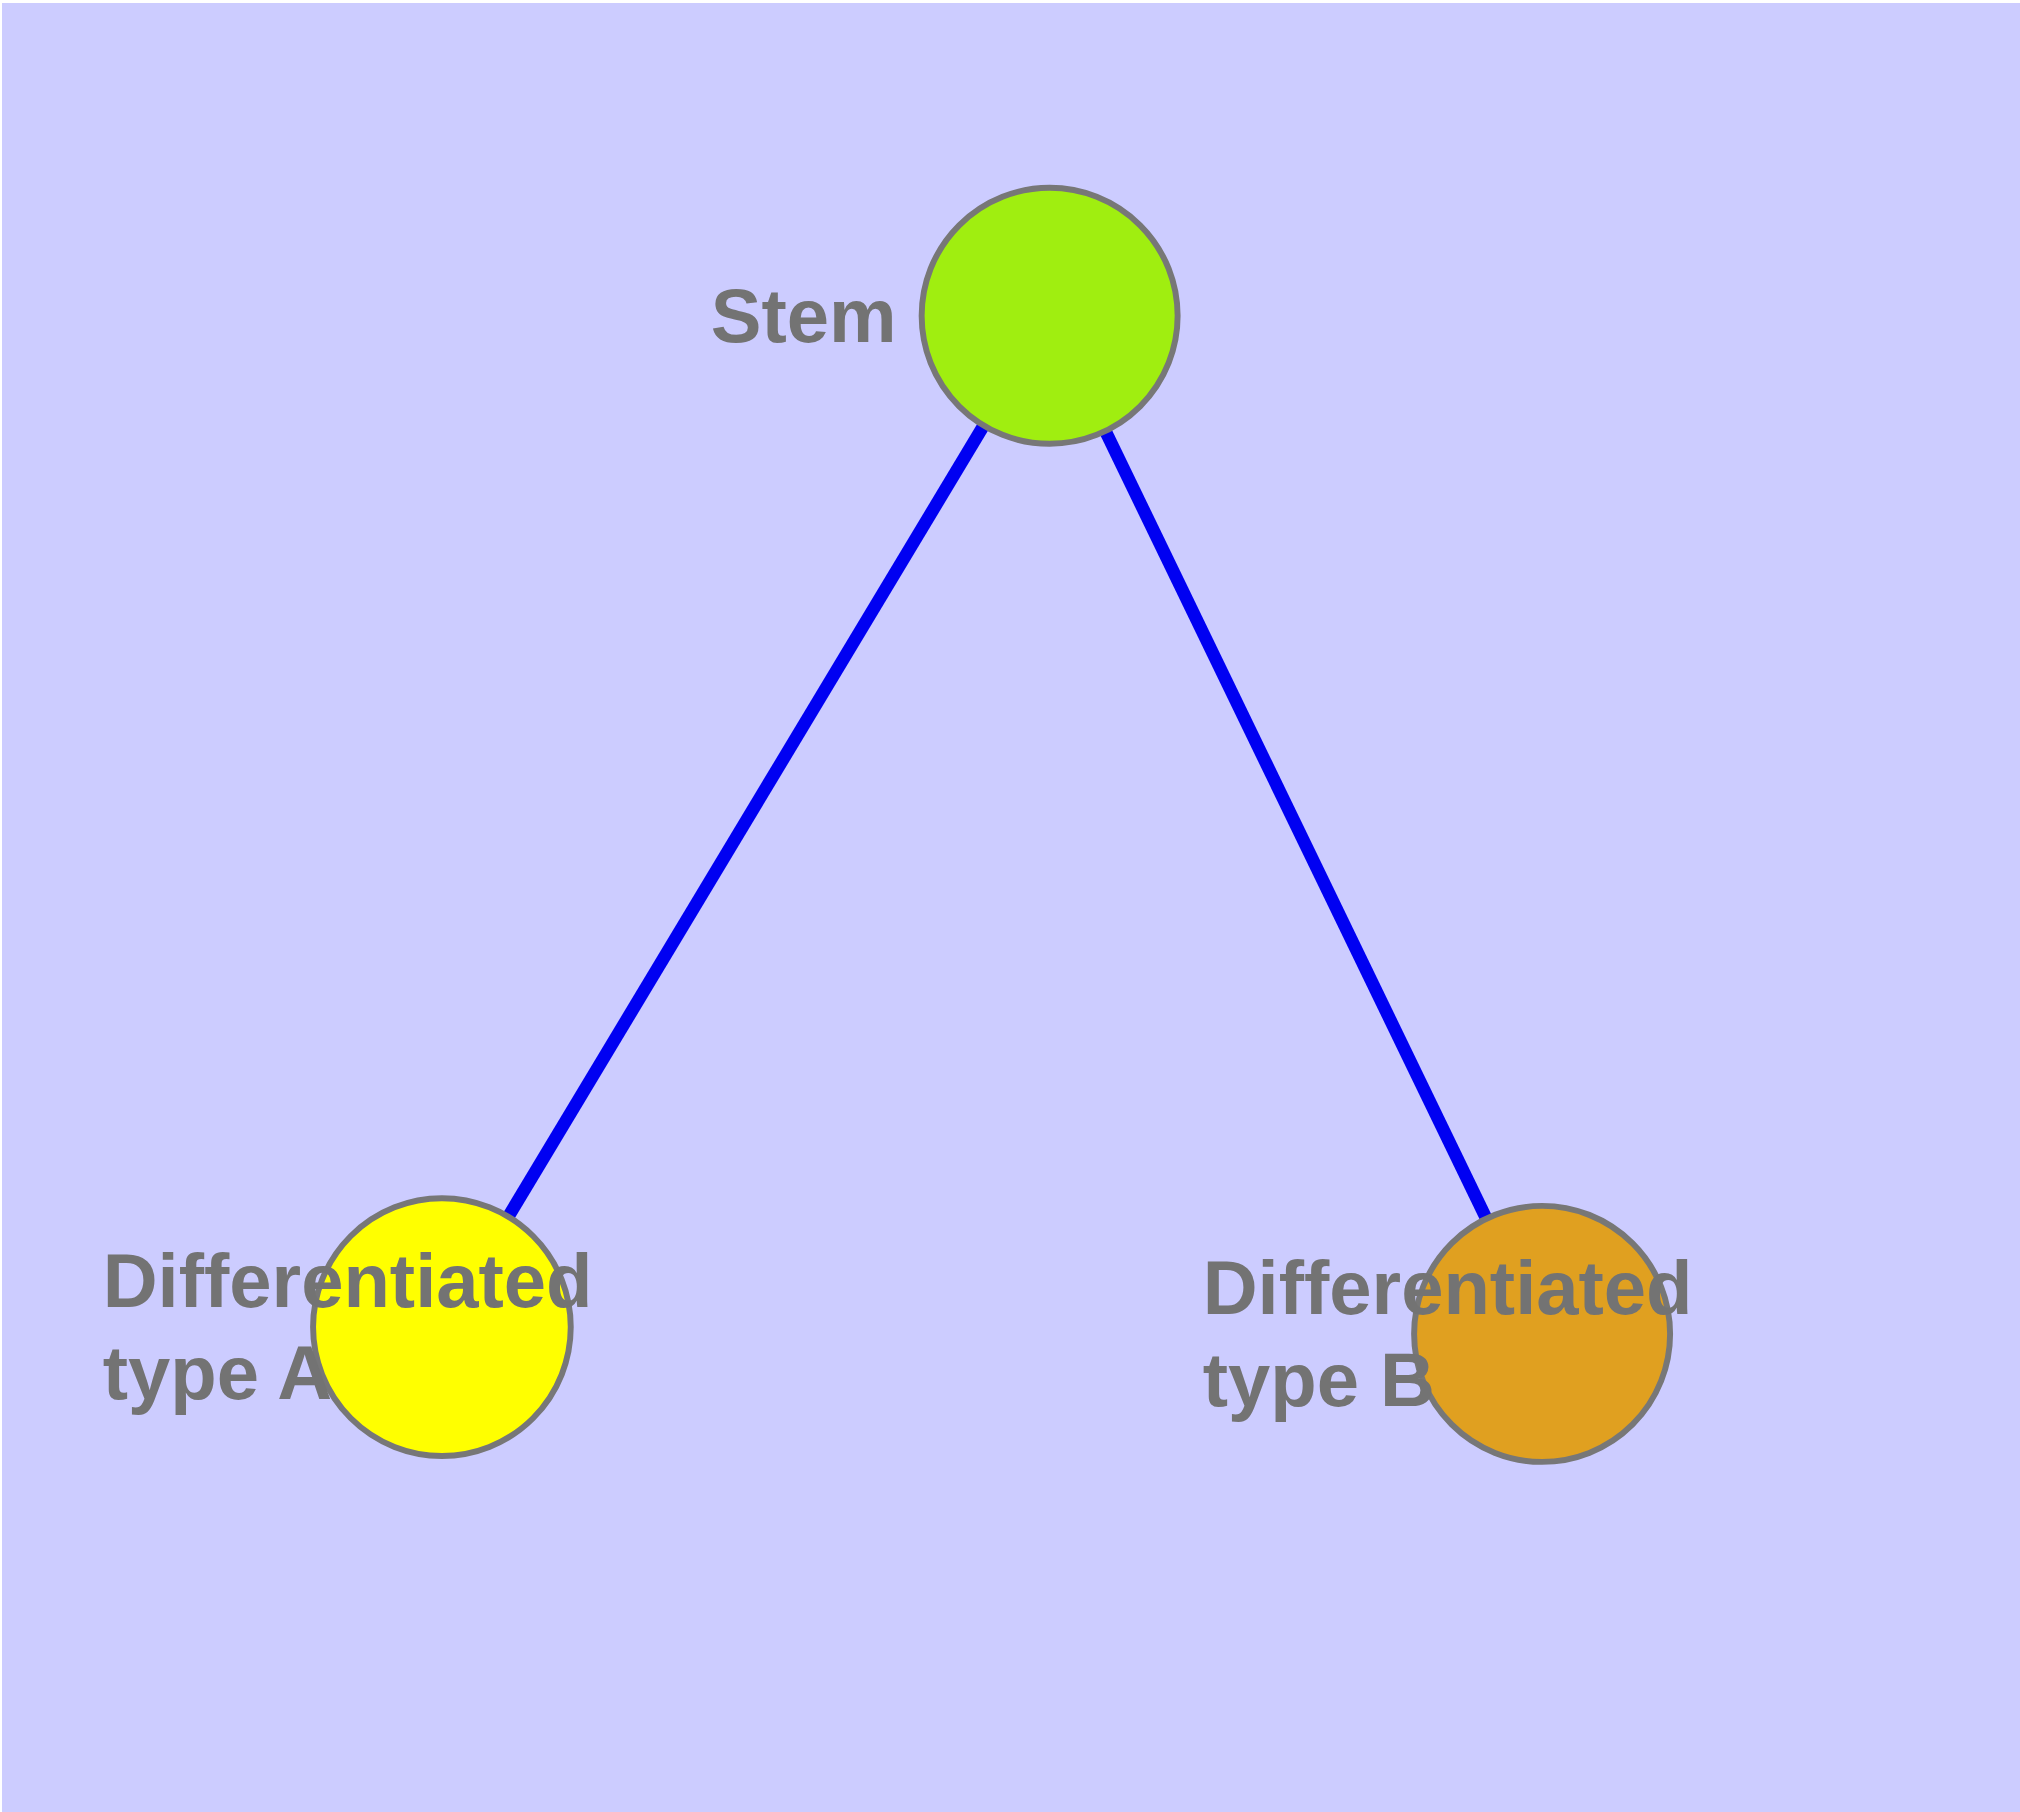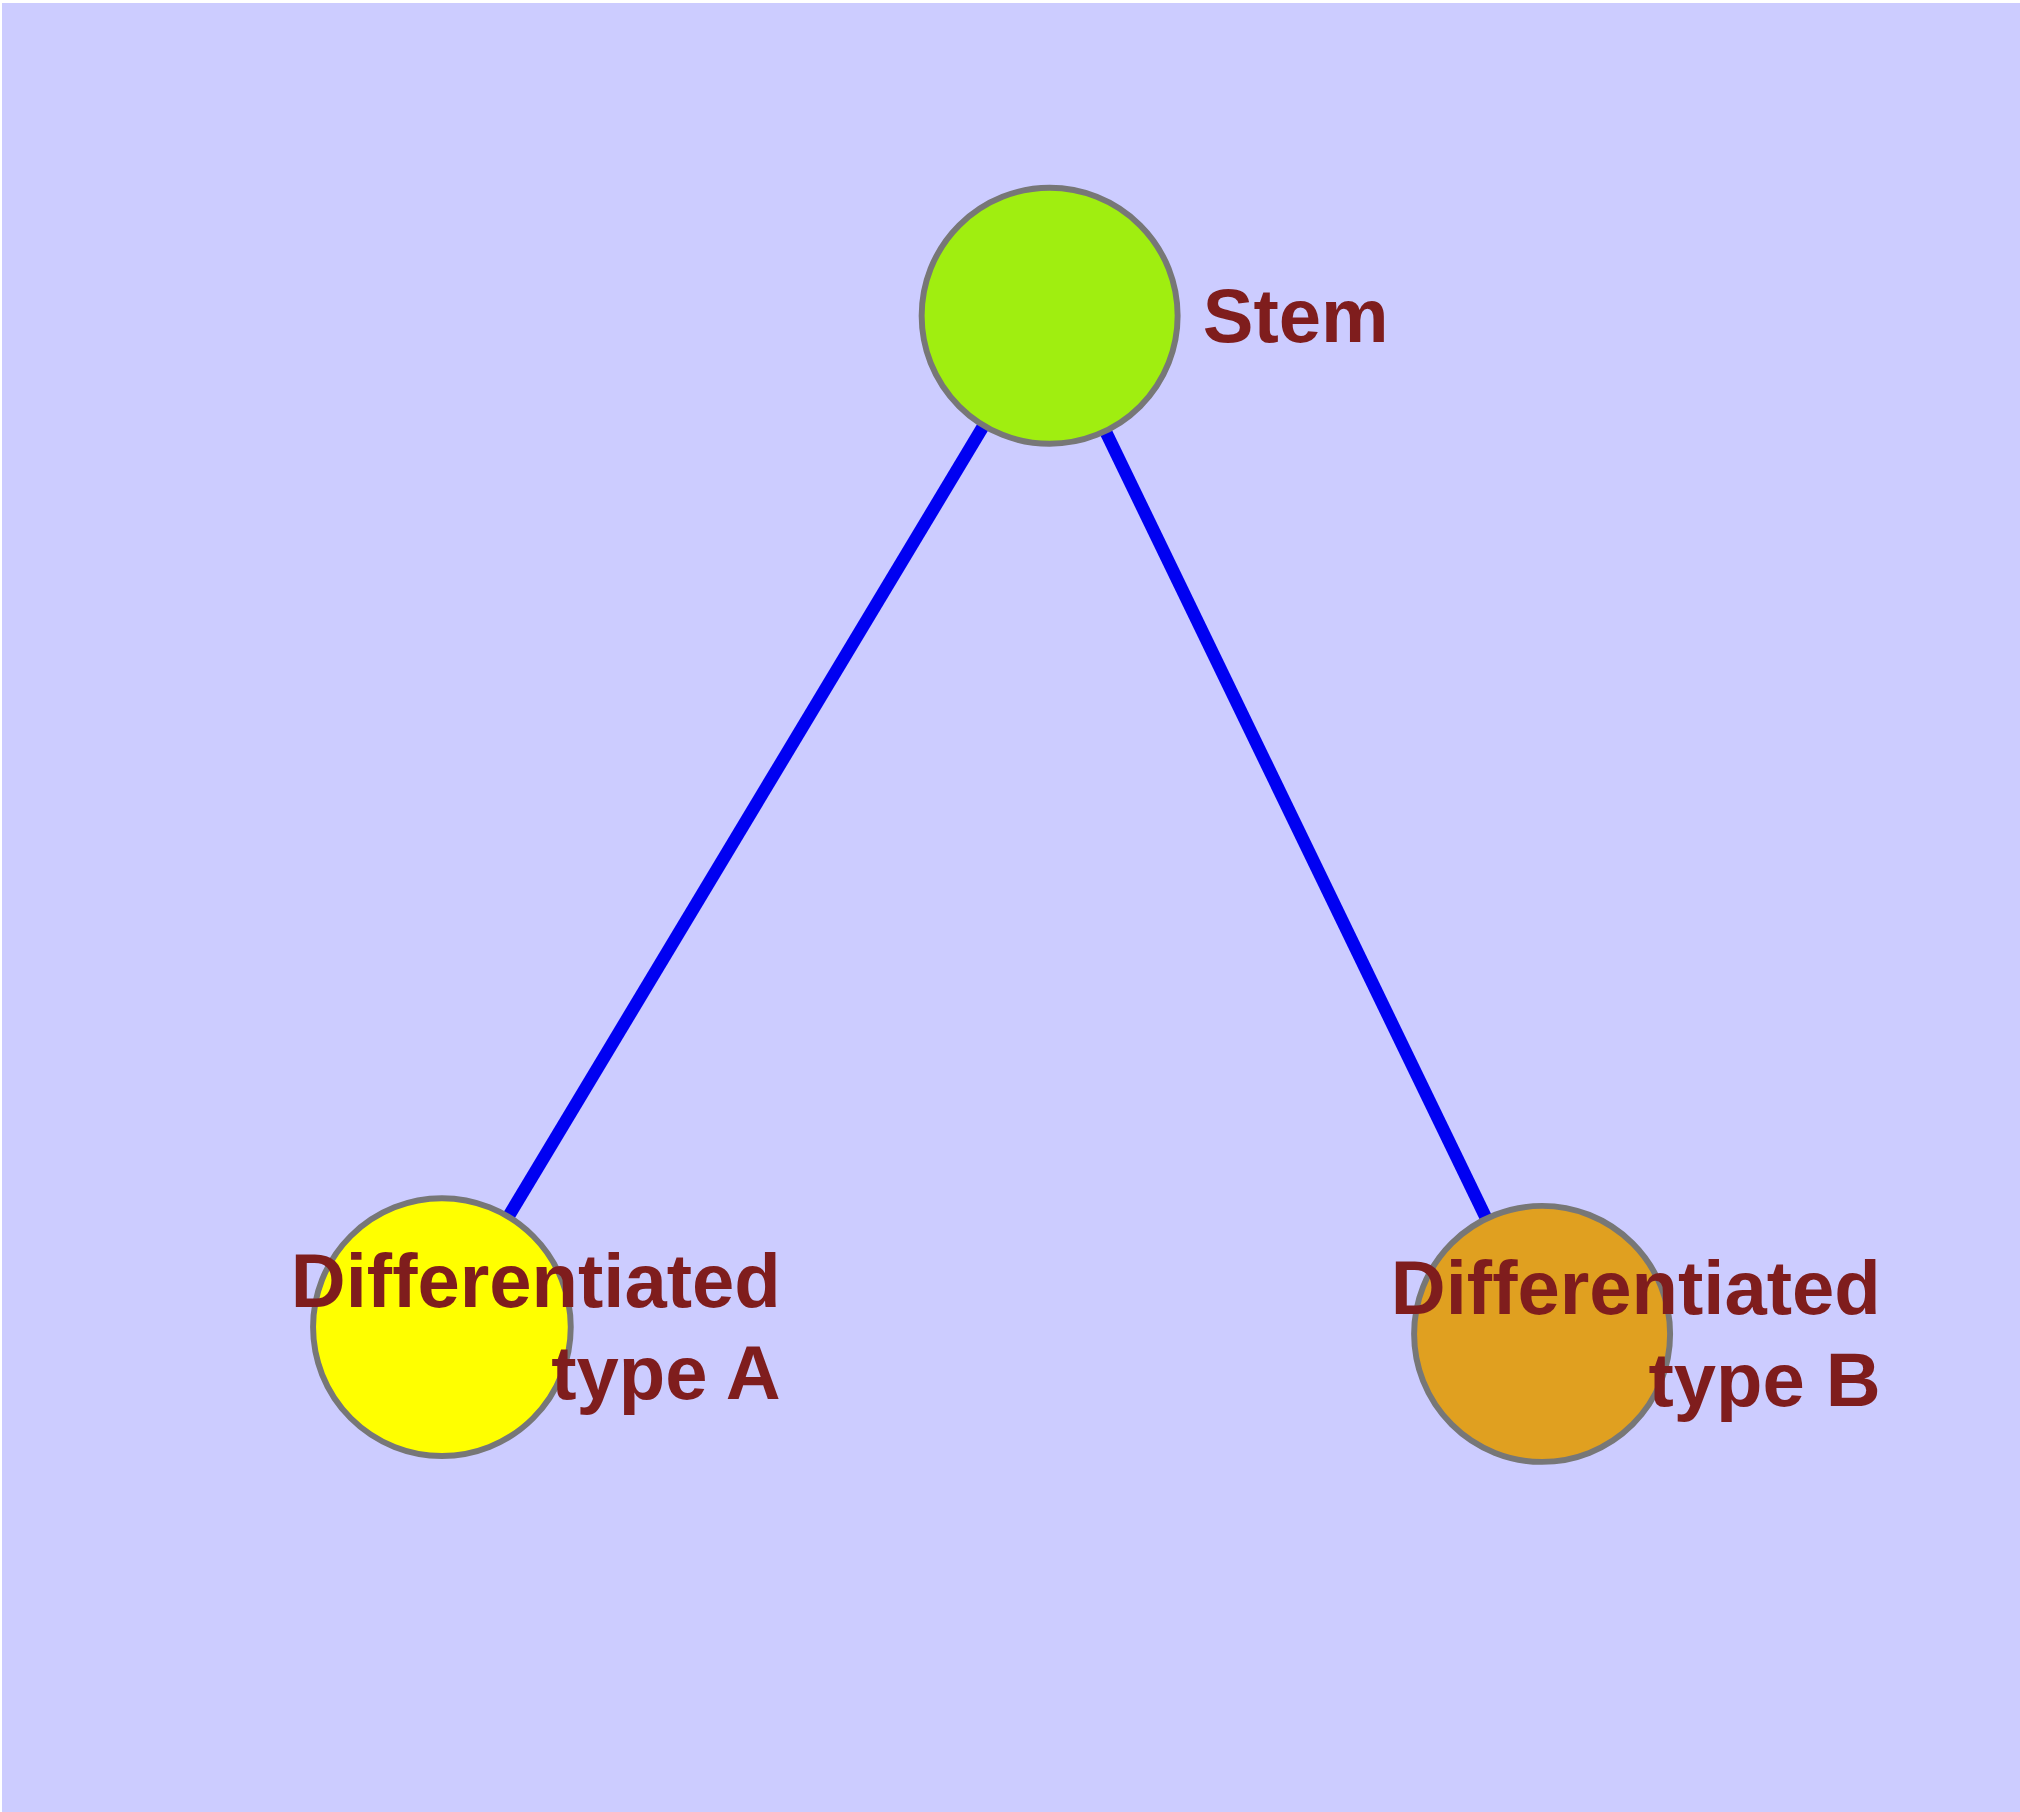--- a/index.html
+++ b/index.html
@@ -29,25 +29,25 @@
     left: 0;
     top: 0;
     width: 100%;
     height: 100%;
     display: block;
   }
   .node-label {
     position: absolute;
     width: 678px;
     margin-left: -339px;
-    text-align: right;
+    text-align: left;
     font-size: 76px;
     font-weight: bold;
     line-height: 92px;
-    color: #7f1d1d;
+    color: #737373;
     white-space: pre-line;
     letter-spacing: 0px;
     pointer-events: none;
   }
 </style>
 </head>
 <body>
 
 <div id="stage">
   <div id="plot-area">

